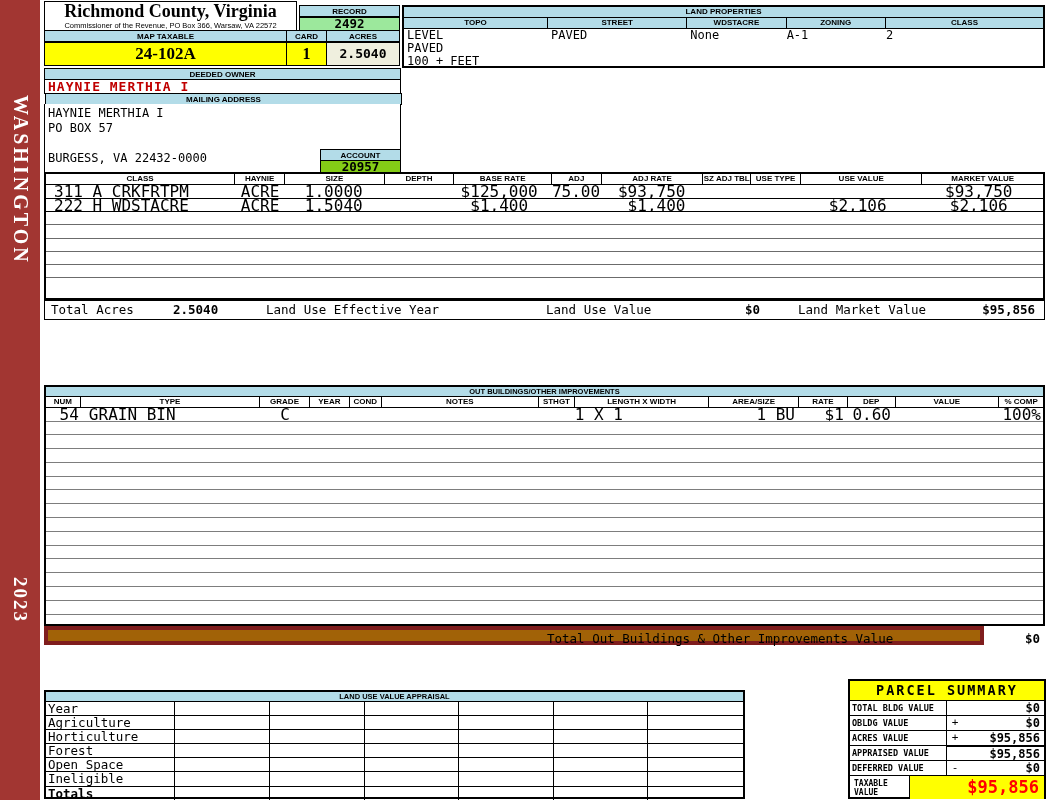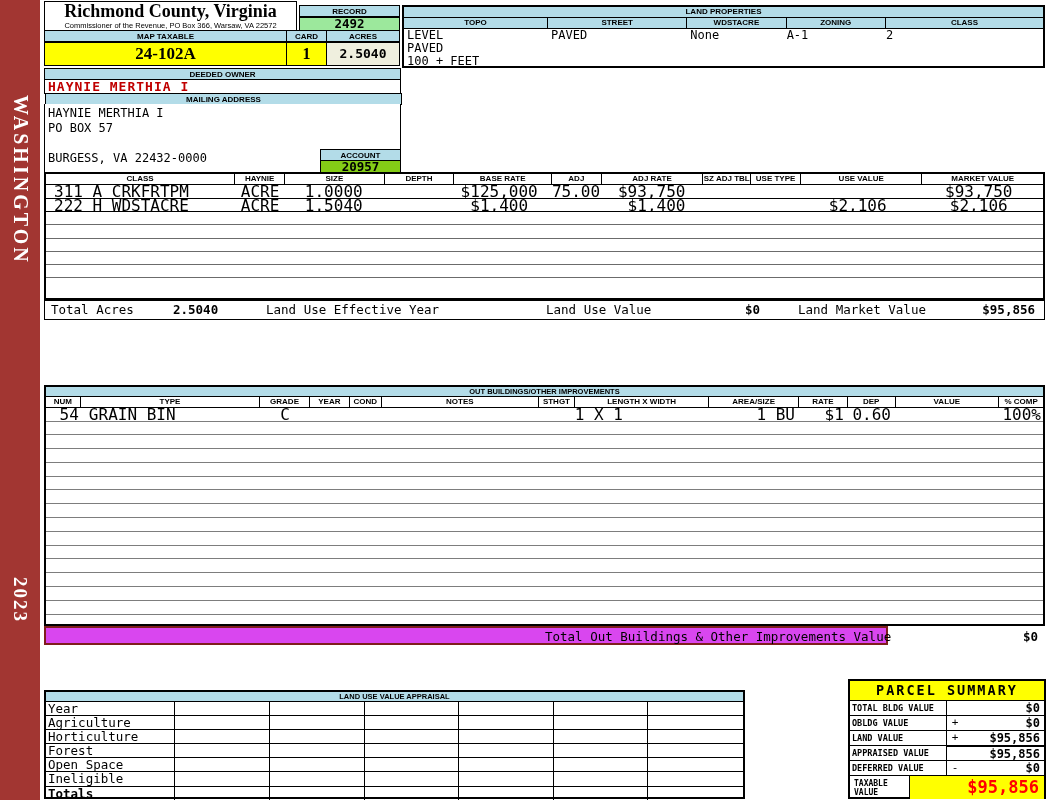--- a/index.html
+++ b/index.html
@@ -93,21 +93,21 @@
   #land-total { left:44px; top:300px; width:1001px; height:20px; border:1px solid #000; background:#fff;
                 font-size:12.5px; line-height:18px; }
   #land-total span { position:absolute; white-space:pre; }
   .bold { font-weight:bold; }
 
   #ob-table { left:44px; top:385px; width:1001px; height:241px; }
   .ob0{width:35px}.ob1{width:180px}.ob2{width:50px}.ob3{width:40px}.ob4{width:32px}.ob5{width:158px}
   .ob6{width:36px}.ob7{width:135px}.ob8{width:90px}.ob9{width:49px}.ob10{width:48px}.ob11{width:104px}.ob12{width:44px}
   #ob-table .erow { border-bottom:1px solid #7d7d7d; height:13.8px; }
 
-  #ob-total { left:44px; top:626px; width:844px; height:19px; border:2px solid #7f1d1d; background:#d946ef;
+  #ob-total { left:44px; top:626px; width:940px; height:19px; border:4px solid #7f1d1d; background:#a16207;
               font-size:12.5px; line-height:17px; }
   #ob-total span { position:absolute; white-space:pre; }
 
   
   #appraisal { left:44px; top:690px; width:701px; height:109px; }
   .ap-row { display:flex; height:14.1px; border-bottom:1px solid #000; }
   .ap-row div { border-right:1px solid #000; }
   .ap-row div:last-child { border-right:none; }
   .ap-label { width:130px; font-size:12.5px; line-height:13px; padding-left:2px; white-space:pre; }
   .ap-cell { width:95px; }
@@ -370,21 +370,21 @@
       <div class="ps-label">TOTAL BLDG VALUE</div>
       <div class="ps-sign"></div>
       <div class="ps-value">$0</div>
     </div>
     <div class="ps-row">
       <div class="ps-label">OBLDG VALUE</div>
       <div class="ps-sign">+</div>
       <div class="ps-value">$0</div>
     </div>
     <div class="ps-row">
-      <div class="ps-label">LAND VALUE</div>
+      <div class="ps-label">ACRES VALUE</div>
       <div class="ps-sign">+</div>
       <div class="ps-value">$95,856</div>
     </div>
     <div class="ps-row">
       <div class="ps-label">APPRAISED VALUE</div>
       <div class="ps-sign ps-sum"></div>
       <div class="ps-value ps-sum">$95,856</div>
     </div>
     <div class="ps-row">
       <div class="ps-label">DEFERRED VALUE</div>

